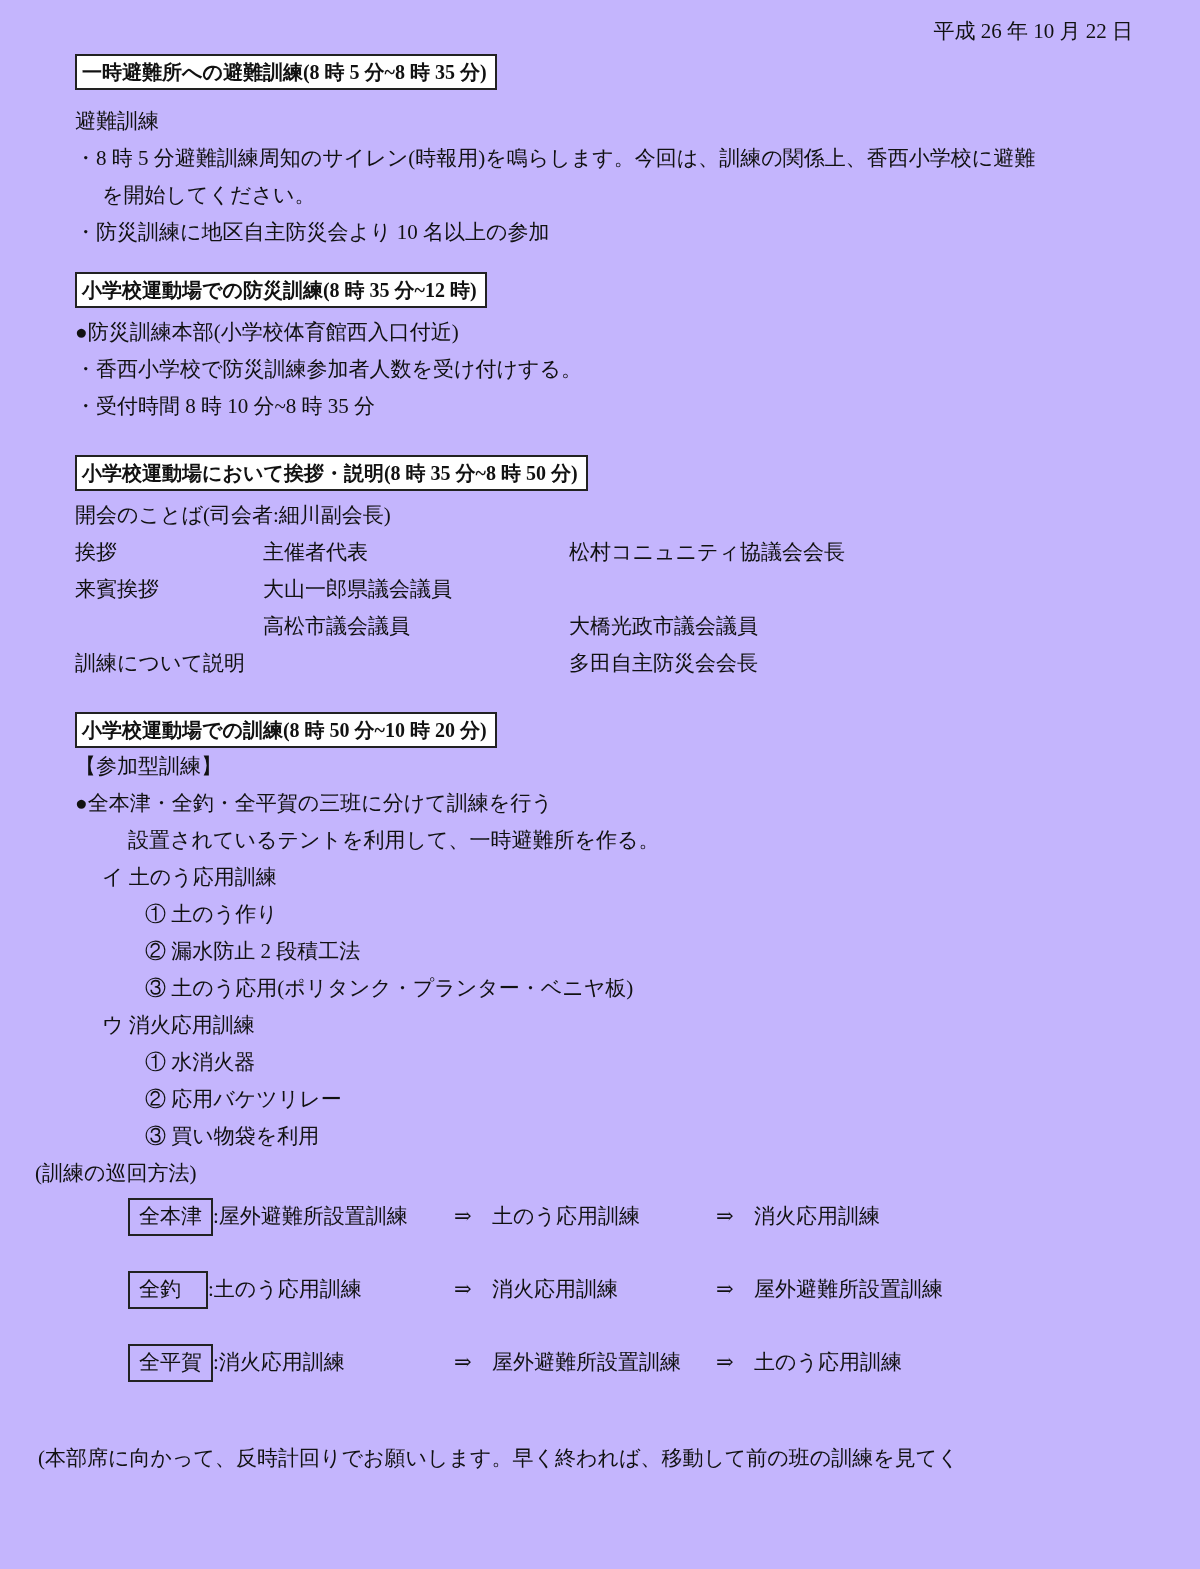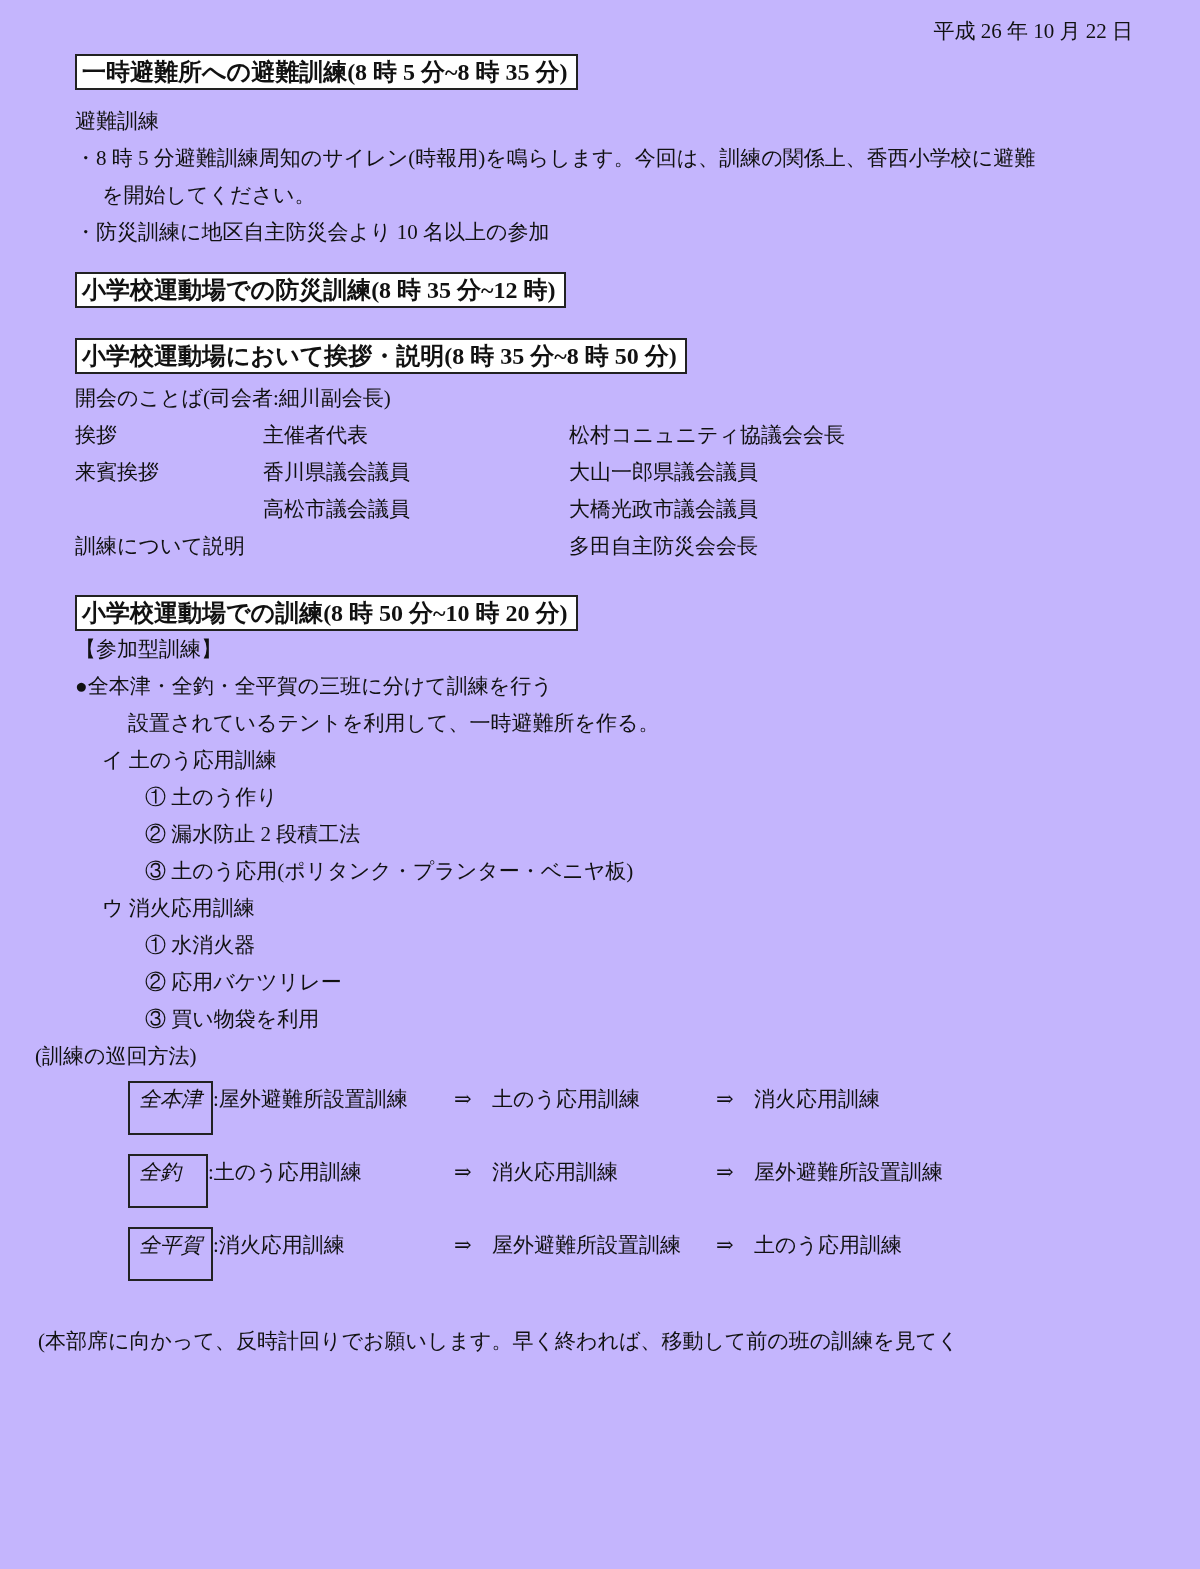--- a/index.html
+++ b/index.html
@@ -21,21 +21,21 @@
   .date-line {
     text-align: right;
     line-height: 30px;
     font-size: 21px;
     padding-right: 2px;
   }
   .section-heading {
     display: inline-block;
     border: 2px solid #222222;
     font-weight: bold;
-    font-size: 24px;
+    font-size: 20px;
     line-height: 26px;
     padding: 3px 8px 3px 5px;
     background: #ffffff;
   }
   .hwrap { line-height: 0; }
   .hwrap.h1 { margin-top: 8px; }
   .hwrap.h2 { margin-top: 21px; }
   .hwrap.h3 { margin-top: 30px; }
   .hwrap.h4 { margin-top: 30px; }
   .body-block { }
@@ -70,24 +70,23 @@
     height: 40px;
     line-height: 36px;
     white-space: nowrap;
   }
   .rot-row.r1 { margin-top: 6px; }
   .rot-row.r2 { margin-top: 33px; }
   .rot-row.r3 { margin-top: 33px; }
   .group-box {
     display: inline-block;
     border: 2px solid #222222;
-    padding: 0px 9px 18px 9px;
+    padding: 0px 9px 2px 9px;
     line-height: 32px;
     vertical-align: top;
-    font-style: italic;
   }
   .rot-row.r2 .group-box { padding-right: 25px; }
   .rot-first { display: inline-block; vertical-align: top; line-height: 36px; }
   .rot-arrow1 { position: absolute; left: 326px; top: 0; }
   .rot-second { position: absolute; left: 364px; top: 0; }
   .rot-arrow2 { position: absolute; left: 588px; top: 0; }
   .rot-third  { position: absolute; left: 626px; top: 0; }
   
   .note {
     margin-top: 54px;
@@ -108,34 +107,38 @@
   <div class="body-block bb1">
     <div class="line">避難訓練</div>
     <div class="line">・8 時 5 分避難訓練周知のサイレン(時報用)を鳴らします。今回は、訓練の関係上、香西小学校に避難</div>
     <div class="line indent-cont">を開始してください。</div>
     <div class="line">・防災訓練に地区自主防災会より 10 名以上の参加</div>
   </div>
 
   <div class="hwrap h2">
     <span class="section-heading">小学校運動場での防災訓練(8 時 35 分~12 時)</span>
   </div>
+  <div class="body-block bb2">
+    <div class="line">●防災訓練本部(小学校体育館西入口付近)</div>
+    <div class="line">・香西小学校で防災訓練参加者人数を受け付けする。</div>
+    <div class="line">・受付時間 8 時 10 分~8 時 35 分</div>
+  </div>
 
   <div class="hwrap h3">
     <span class="section-heading">小学校運動場において挨拶・説明(8 時 35 分~8 時 50 分)</span>
   </div>
   <div class="body-block bb3">
     <div class="line">開会のことば(司会者:細川副会長)</div>
     <div class="greet-row">
       <span>挨拶</span>
       <span>主催者代表</span>
       <span>松村コニュニティ協議会会長</span>
     </div>
     <div class="greet-row">
       <span>来賓挨拶</span>
-      <span>香川県議会議員</span>
       <span>大山一郎県議会議員</span>
     </div>
     <div class="greet-row">
       <span></span>
       <span>高松市議会議員</span>
       <span>大橋光政市議会議員</span>
     </div>
     <div class="greet-row">
       <span>訓練について説明</span>
       <span></span>

